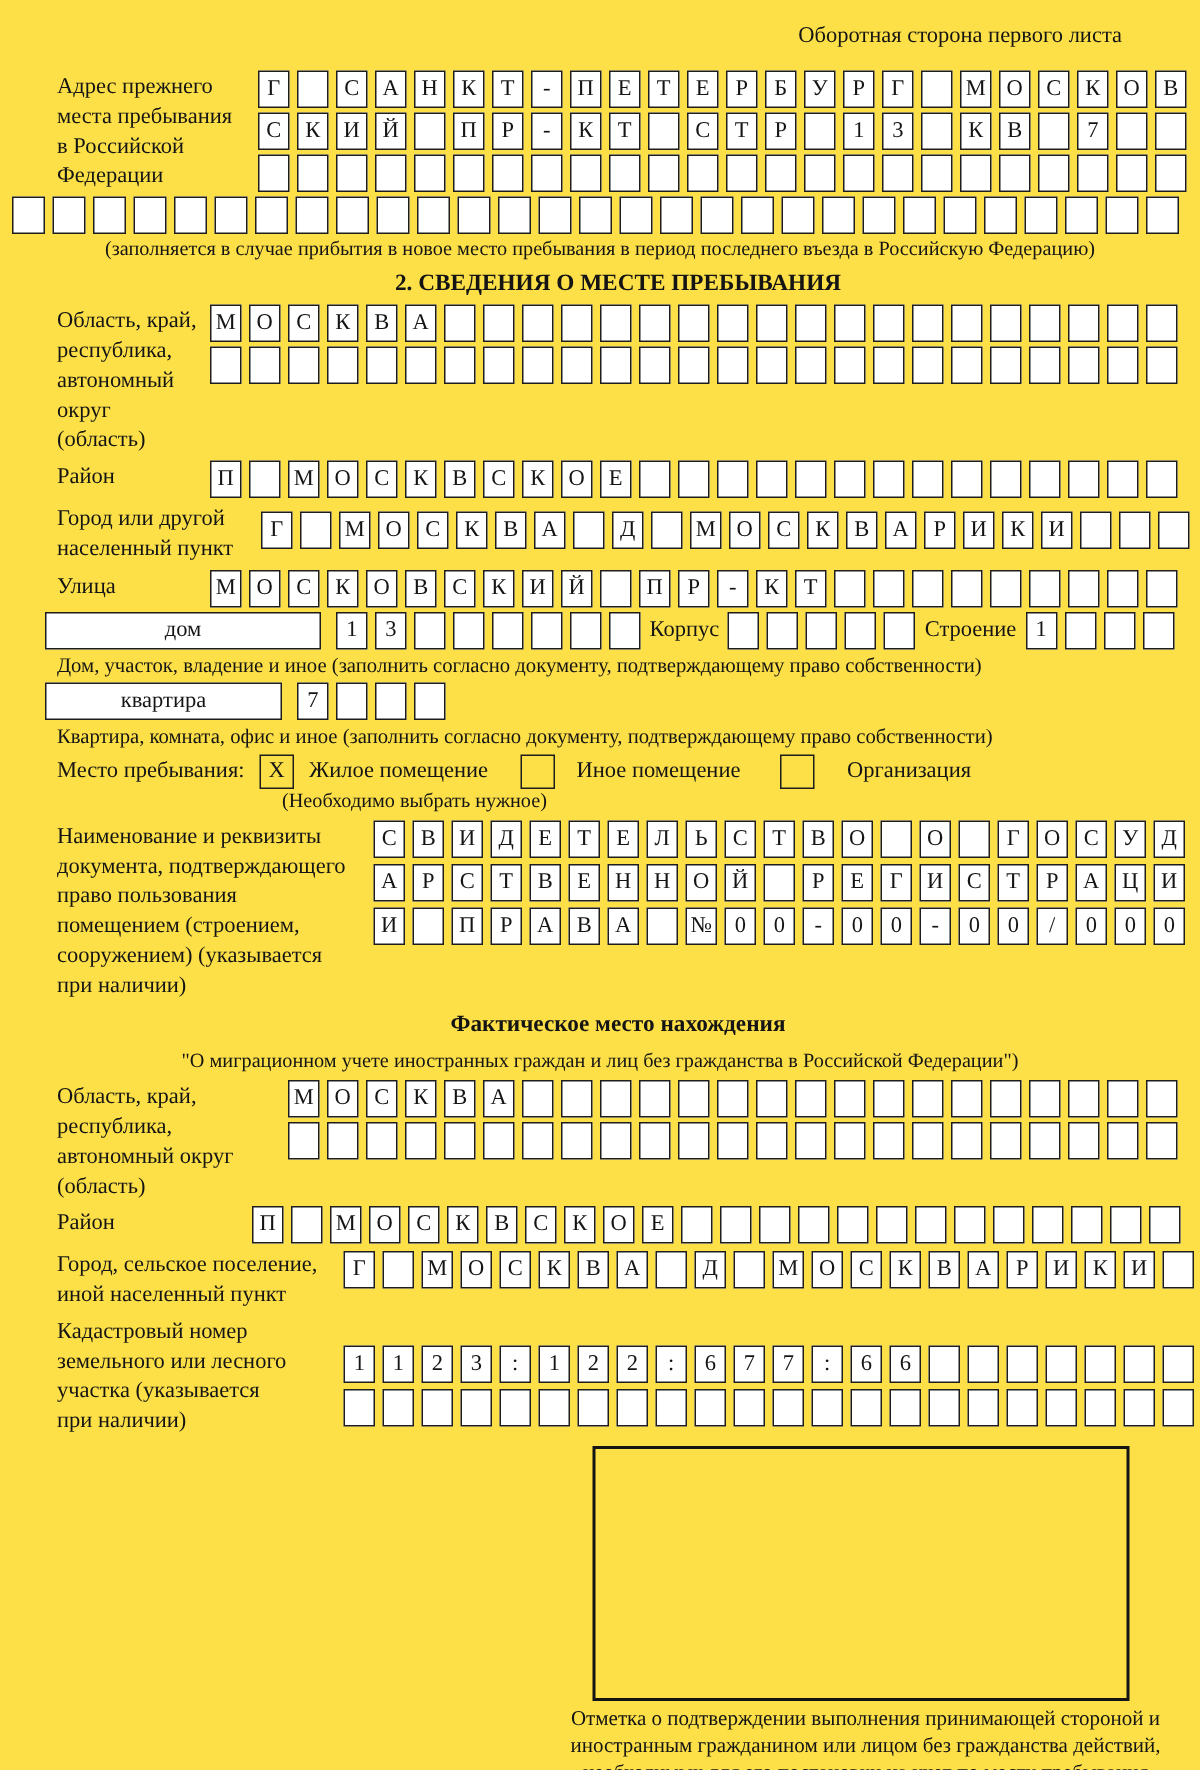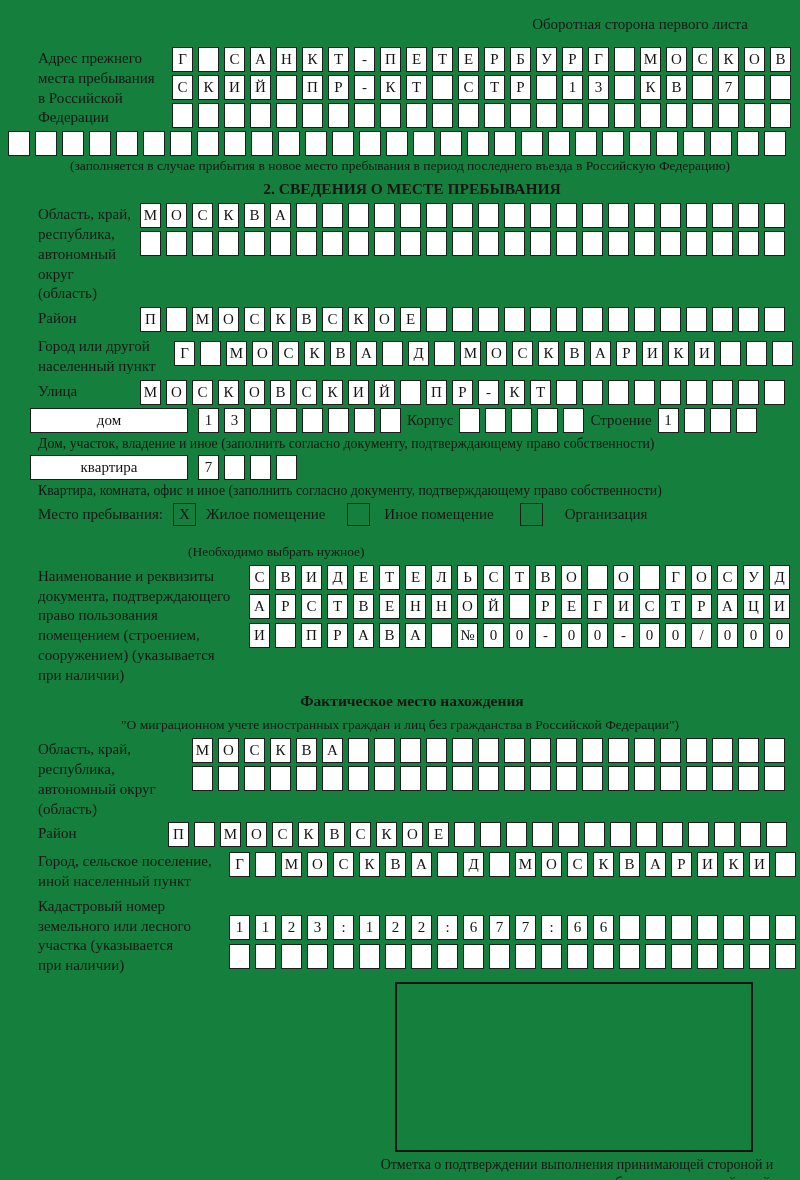--- a/index.html
+++ b/index.html
@@ -1,17 +1,17 @@
 <!DOCTYPE html>
 <html><head>
 <meta charset="utf-8">
 <style>
   html,body{margin:0;padding:0;background:#888;}
   .page{
-    width:800px;height:1180px;background:#15803d;color:#141414;
+    width:800px;height:1180px;background:#fde047;color:#141414;
     font-family:"Liberation Serif","DejaVu Serif",serif;
     position:relative;box-sizing:border-box;padding-top:16px;
     overflow:hidden;margin:0 auto;
   }
   .hdr-note{text-align:right;padding-right:52px;font-size:15px;margin-bottom:14px;}
   .flex{display:flex;align-items:flex-start;}
   .lbl{font-size:15px;line-height:1.32;white-space:pre-line;flex:0 0 auto;padding-top:2px;}
   .cells{display:flex;gap:5px;flex:0 0 auto;}
   .cellcol{display:flex;flex-direction:column;gap:3px;}
   .cell{
@@ -23,21 +23,21 @@
   .gap6{width:6px;flex:0 0 auto;}
   .fullrow{margin:3px 0 2px 8px;}
   .fullrow .cell{width:22px;}
   .note-c{text-align:center;font-size:13.5px;margin:1px 0 2px;}
   .sec-title{text-align:center;font-weight:bold;font-size:15.5px;margin:6px 0 5px;padding-left:24px;}
   .wbox{height:25px;border:1.6px solid #1d1d1d;box-sizing:border-box;display:flex;
         align-items:center;justify-content:center;font-size:15px;flex:0 0 auto;background:#fff;}
   .inline-lbl{font-size:15px;line-height:25px;padding:0 6px;flex:0 0 auto;}
   .chk{width:23px;height:23px;border:1.6px solid #1d1d1d;box-sizing:border-box;display:flex;
        align-items:center;justify-content:center;font-size:15px;flex:0 0 auto;}
-  .place-row{margin-left:38px;display:flex;align-items:center;font-size:15px;margin-bottom:18px;}
+  .place-row{margin-left:38px;display:flex;align-items:center;font-size:15px;margin-bottom:0;}
   .stamp-box{margin:6px 0 4px 395px;width:358px;height:170px;border:2px solid #141414;box-sizing:border-box;}
   .stamp-note{width:410px;margin-left:372px;text-align:center;font-size:14px;line-height:1.3;}
   .notes-c{text-align:center;font-size:13.5px;line-height:1.45;margin-bottom:4px;}
 </style>
 </head>
 <body>
 
 <div class="page">
 
   <div class="hdr-note">Оборотная сторона первого листа</div>
@@ -318,21 +318,21 @@
         <div class="cell"></div>
         <div class="cell"></div>
         <div class="cell"></div>
         <div class="cell"></div>
         <div class="cell"></div>
         <div class="cell"></div>
       </div>
   </div>
 
   <div class="flex" style="margin-left:30px;margin-bottom:3px">
-    <div class="wbox" style="width:158px">дом</div>
+    <div class="wbox" style="width:184px">дом</div>
     <div style="width:10px;flex:0 0 auto"></div>
     <div class="cells">
         <div class="cell">1</div>
         <div class="cell">3</div>
         <div class="cell"></div>
         <div class="cell"></div>
         <div class="cell"></div>
         <div class="cell"></div>
         <div class="cell"></div>
         <div class="cell"></div>

